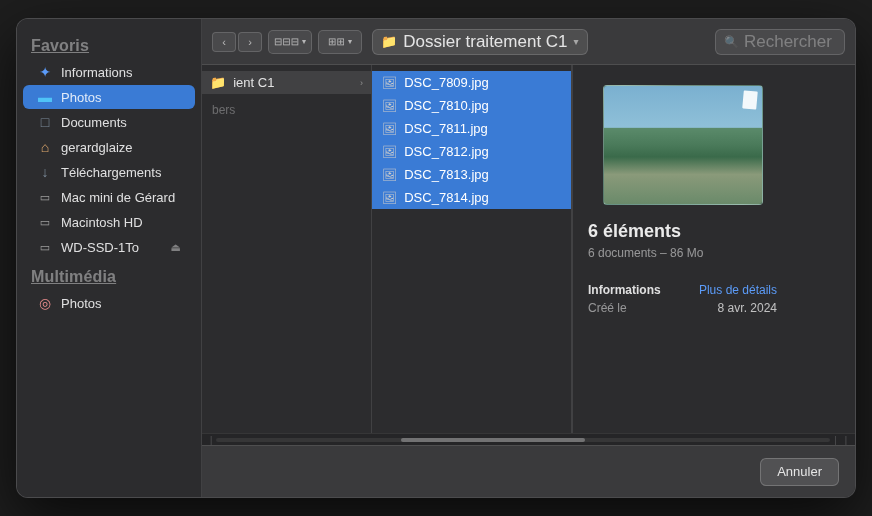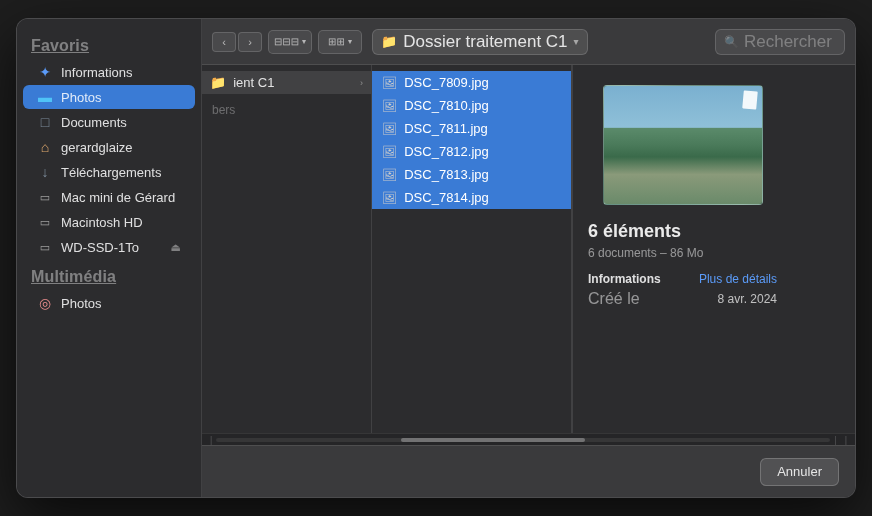--- a/index.html
+++ b/index.html
@@ -342,21 +342,21 @@
       font-weight: 700;
       color: rgba(255,255,255,0.9);
       margin-bottom: 4px;
       align-self: flex-start;
     }
 
     .preview-sub {
       font-size: 12px;
       color: rgba(255,255,255,0.5);
       align-self: flex-start;
-      margin-bottom: 12px;
+      margin-bottom: 23px;
     }
 
     .info-section {
       width: 100%;
     }
 
     .info-row {
       display: flex;
       justify-content: space-between;
       align-items: center;
@@ -370,21 +370,21 @@
       text-align: right;
     }
 
     .info-link {
       font-size: 12px;
       color: #5b9bf8;
       cursor: pointer;
     }
 
     .info-date-label {
-      font-size: 16px;
+      font-size: 12px;
       color: rgba(255,255,255,0.5);
     }
 
     .info-date-value {
       font-size: 12px;
       color: rgba(255,255,255,0.7);
     }
 
     
     .scrollbar-area {

